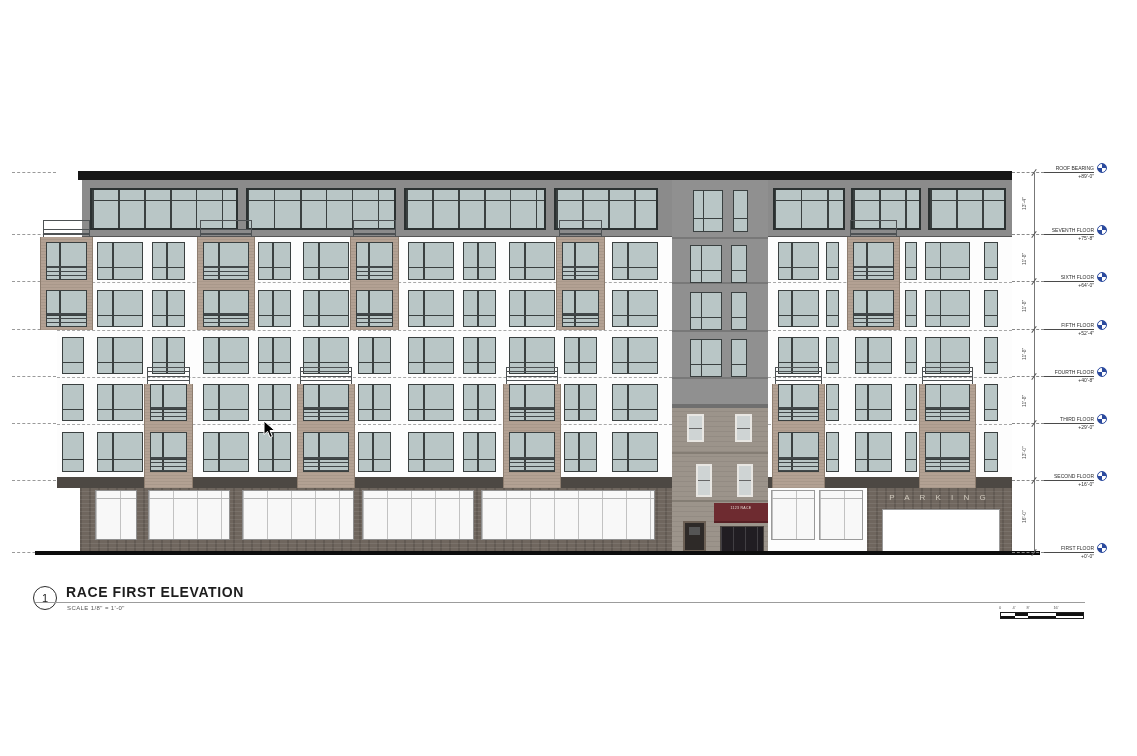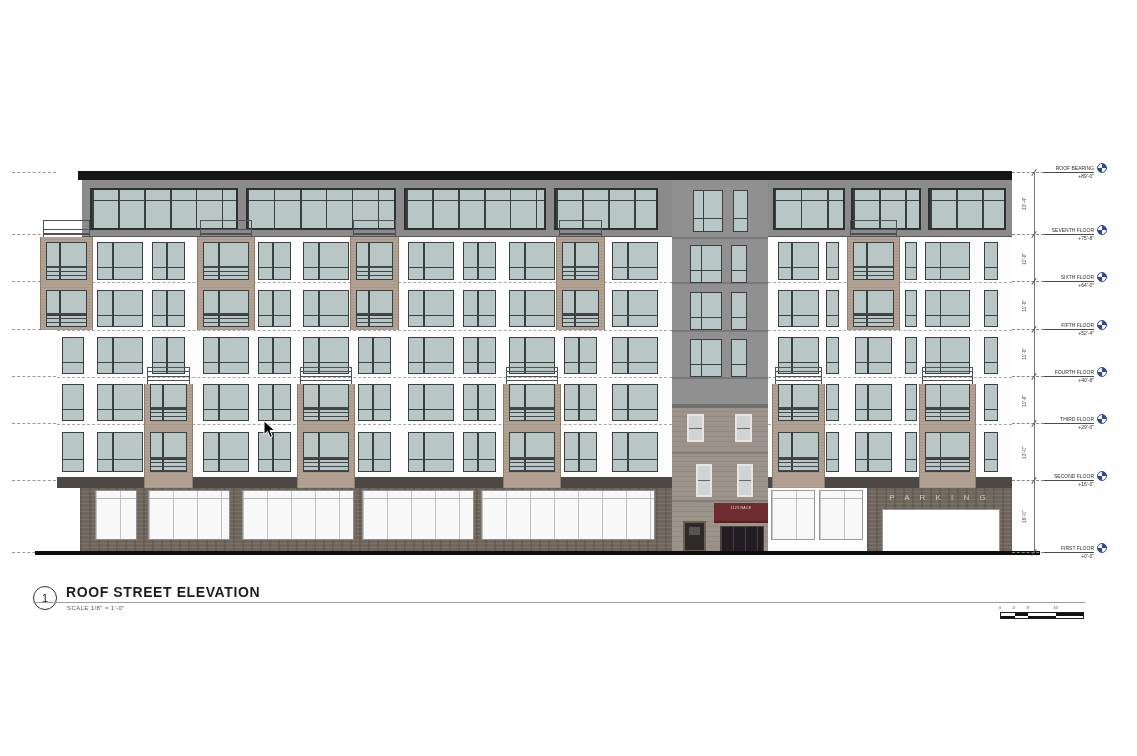--- a/index.html
+++ b/index.html
@@ -674,21 +674,21 @@
       <div class="abs dim-v" style="left: 1018px; top: 330px; width: 12px; height: 47px;">11'-8"</div>
       <div class="abs dim-v" style="left: 1018px; top: 377px; width: 12px; height: 47px;">11'-8"</div>
       <div class="abs dim-v" style="left: 1018px; top: 424px; width: 12px; height: 57px;">13'-0"</div>
       <div class="abs dim-v" style="left: 1018px; top: 481px; width: 12px; height: 72px;">16'-0"</div>
     </div>
 
   <div id="titleblock">
     <div class="bubble">
       <span>1</span>
     </div>
-    <div class="sheet-title">ROOF STREET ELEVATION</div>
+    <div class="sheet-title">RACE FIRST ELEVATION</div>
     <div class="title-line"></div>
     <div class="scale-note">SCALE  1/8" = 1'-0"</div>
   </div>
 
   <div class="parking-label">P A R K I N G</div>
   <div class="awning-text">1123 RACE</div>
 
   <div class="sb-label" style="left:994px;">0</div>
   <div class="sb-label" style="left:1008px;">4'</div>
   <div class="sb-label" style="left:1022px;">8'</div>

